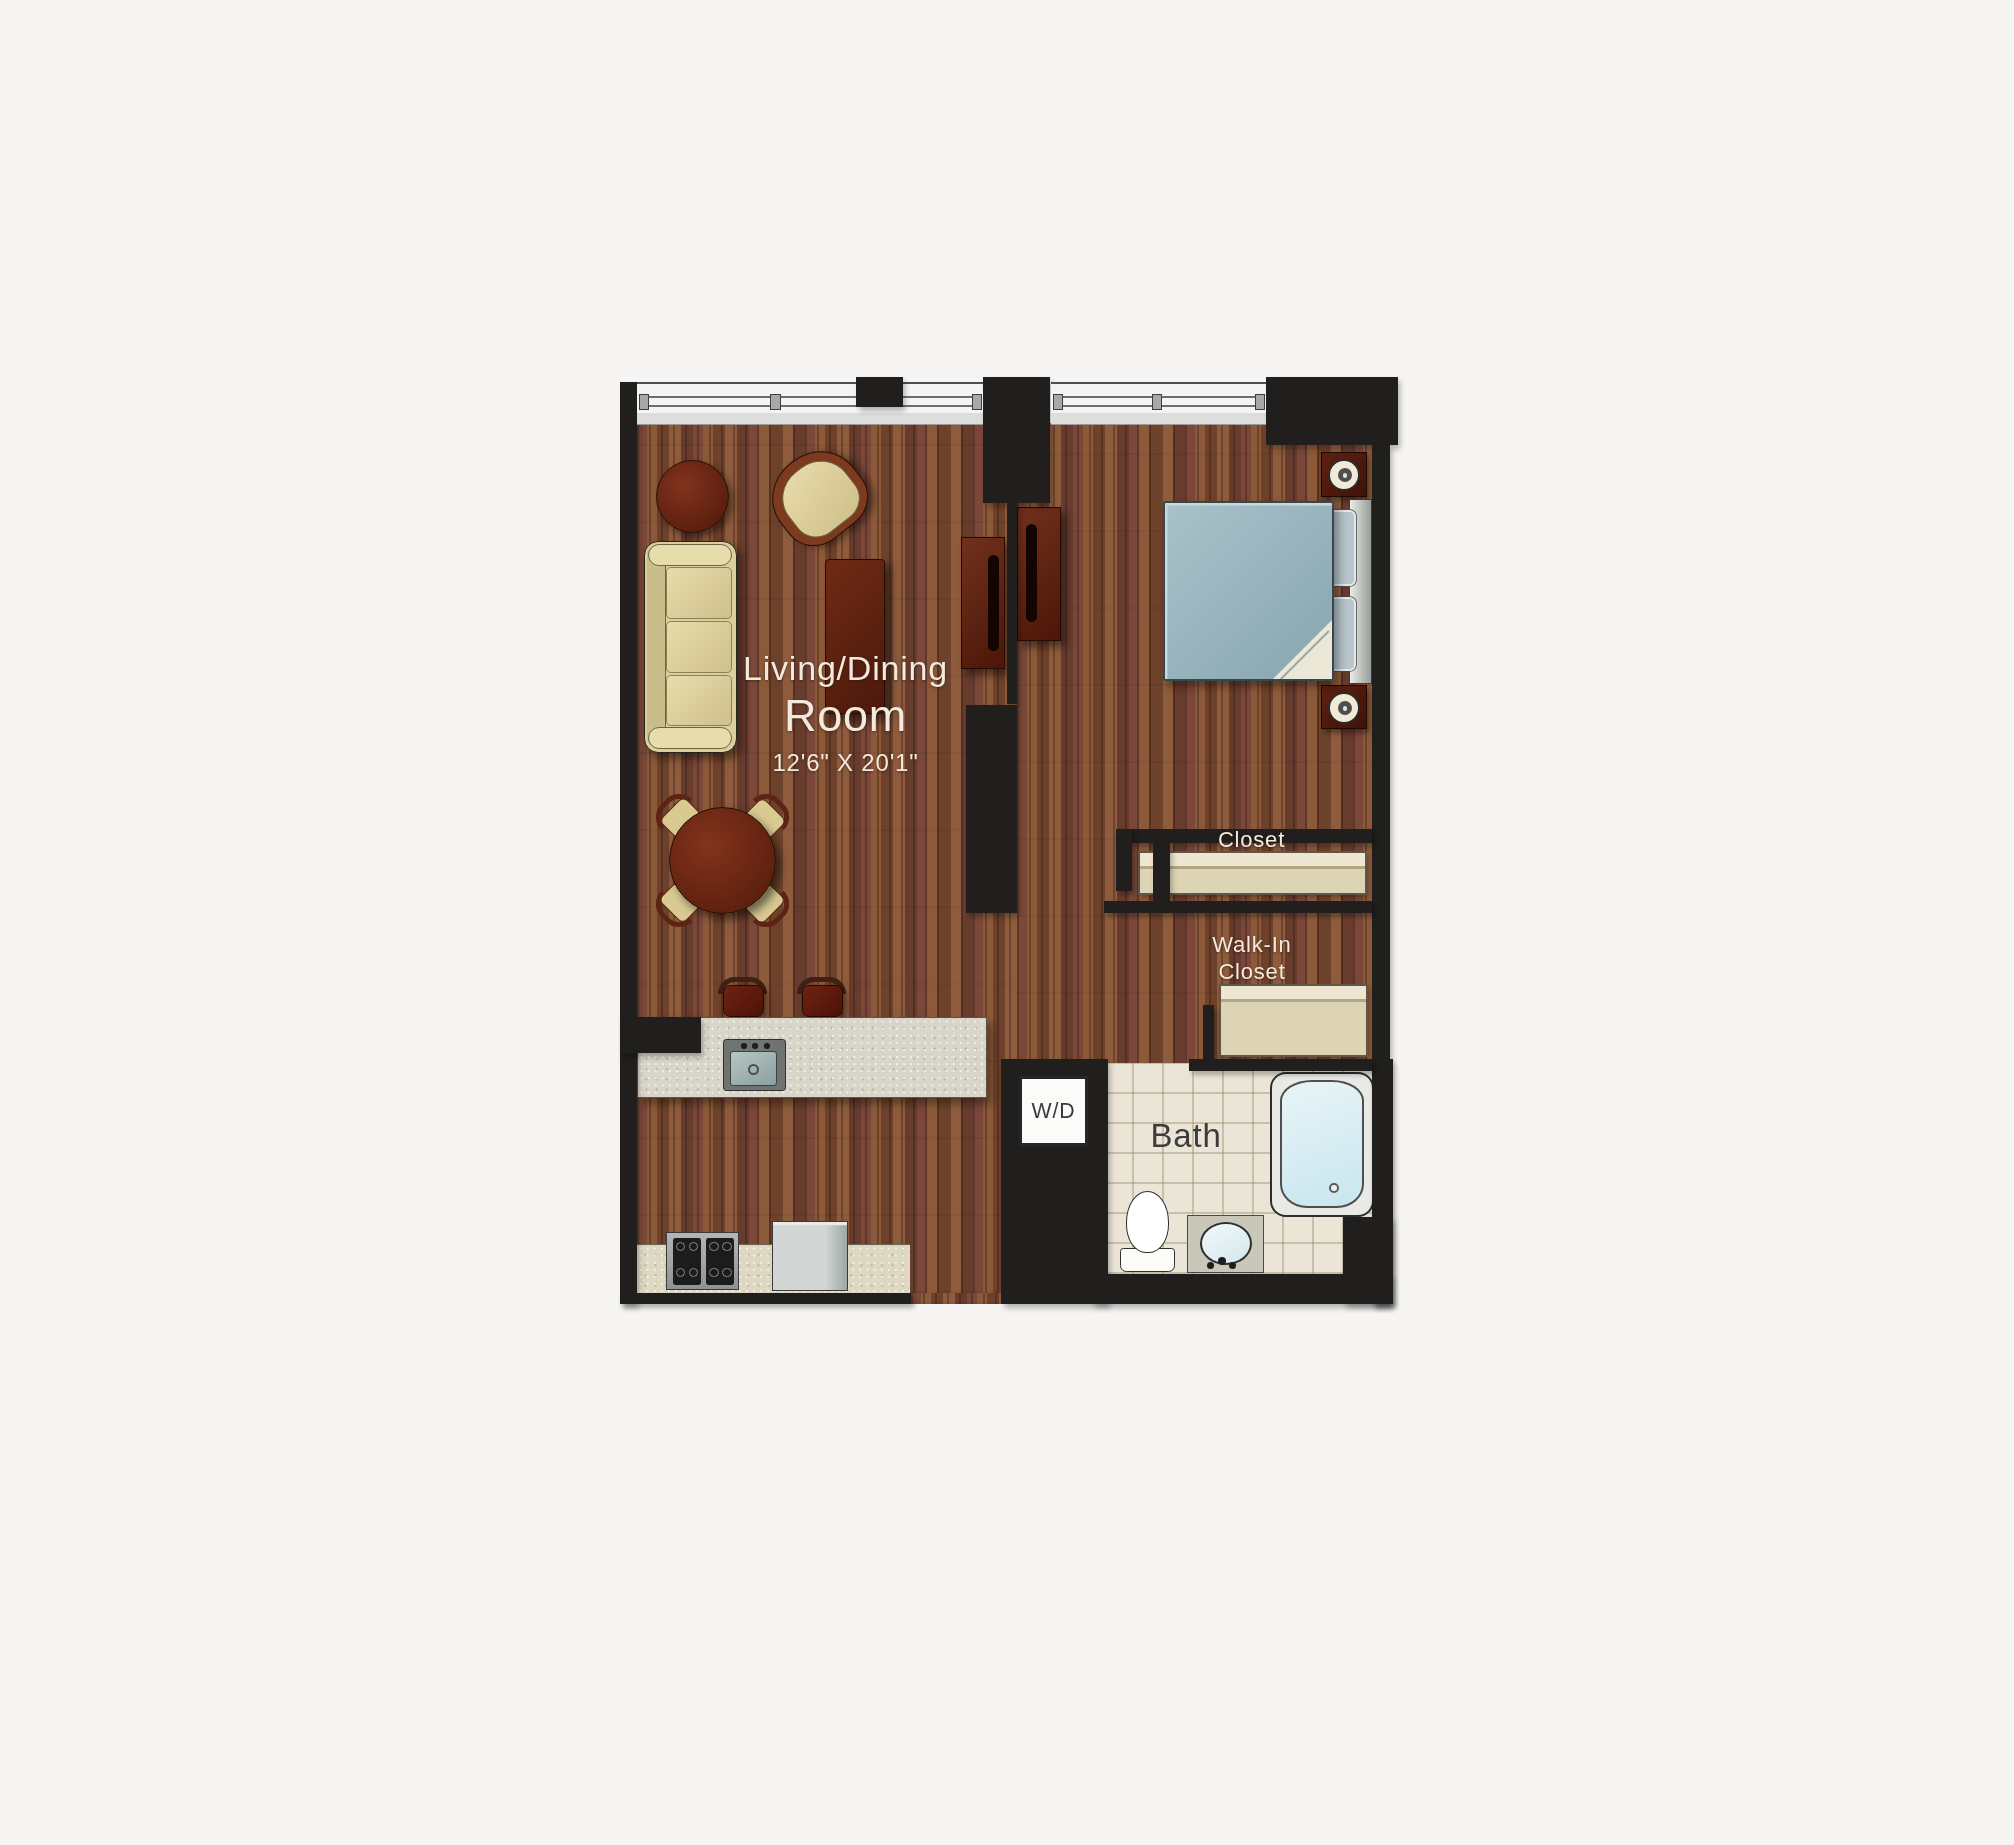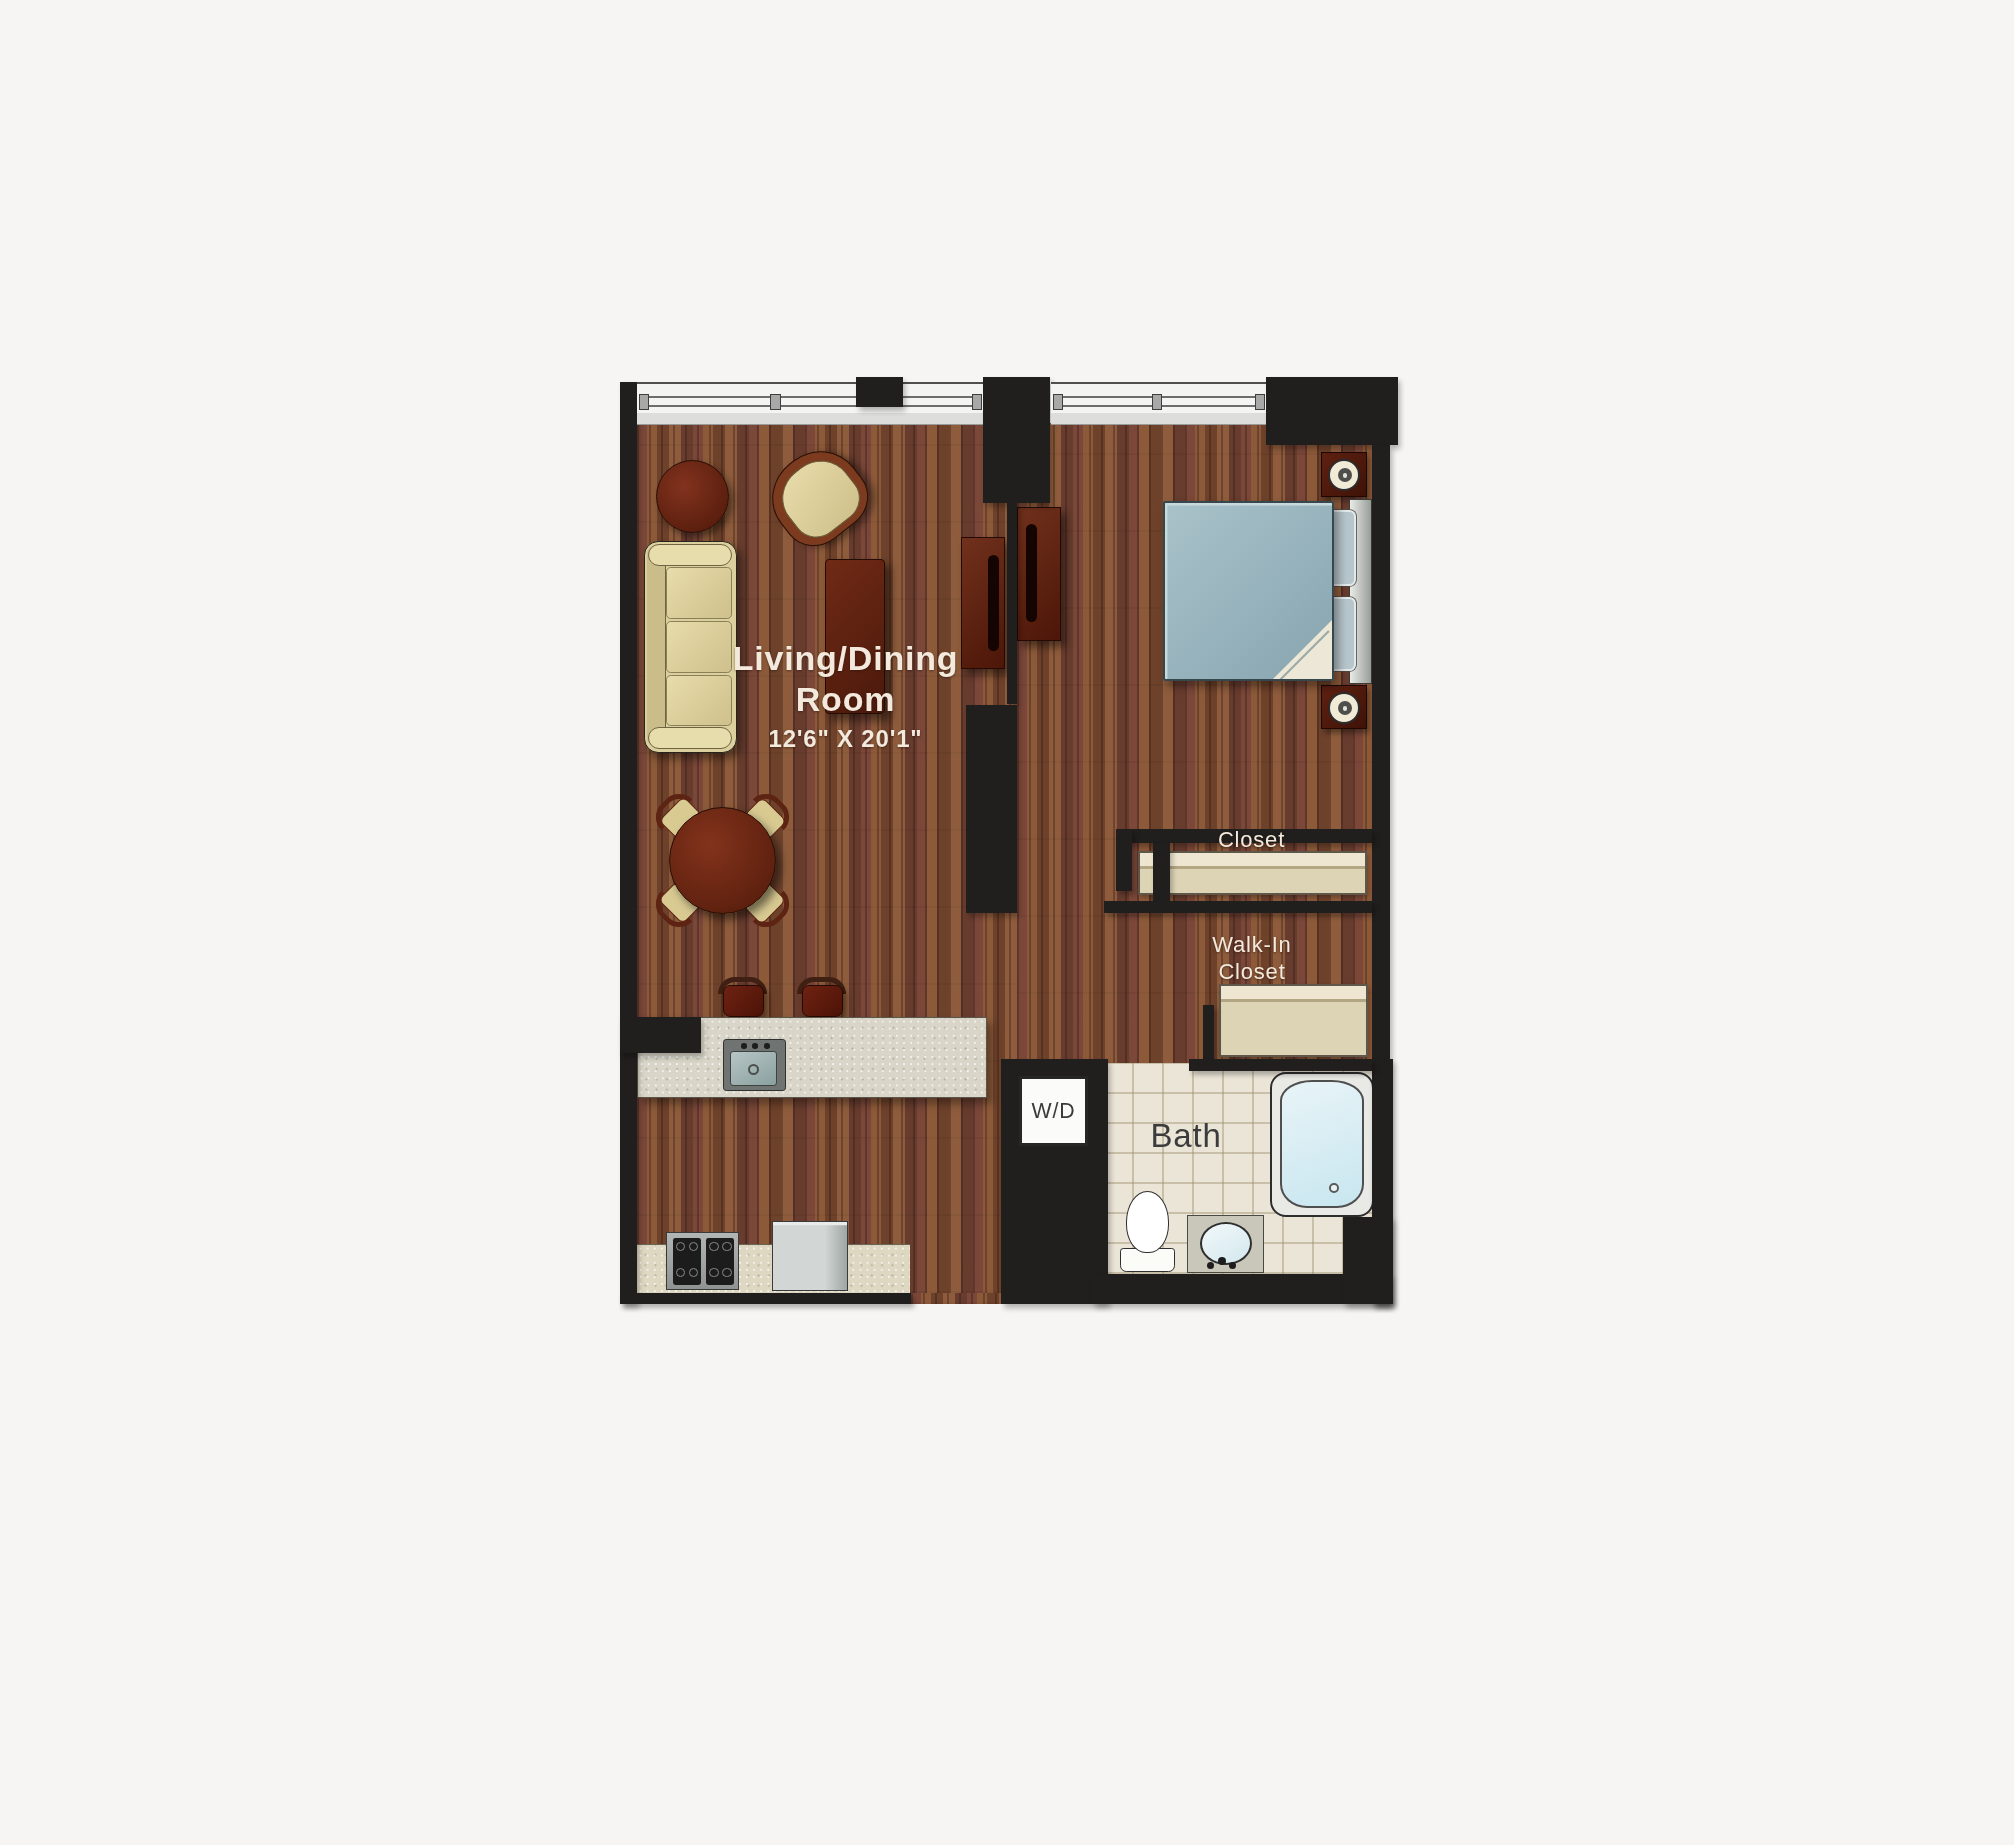--- a/index.html
+++ b/index.html
@@ -197,23 +197,23 @@
   <div class="wall" style="left:583px;top:628px;width:11px;height:54px;"></div>
   <div class="wall" style="left:569px;top:682px;width:183px;height:12px;"></div>
   <div class="wall" style="left:381px;top:682px;width:107px;height:245px;"></div>
   <div class="wall" style="left:472px;top:897px;width:300px;height:30px;"></div>
   <div class="wall" style="left:723px;top:840px;width:50px;height:87px;"></div>
 
   <div style="left:399px;top:699px;width:69px;height:70px;background:#fbfbf9;border:3.2px solid #262626;display:flex;align-items:center;justify-content:center;">
     <span class="darklabel" style="position:static;font-size:21.3px;color:#3a3a3a;">W/D</span>
   </div>
 
-  <div class="label" style="left:103px;top:261px;width:245px;font-weight:bold;">
+  <div class="label" style="left:103px;top:271px;width:245px;">
     <div style="position:static;font-size:34px;">Living/Dining</div>
-    <div style="position:static;font-size:34px;">Room</div>
+    <div style="position:static;font-size:45px;">Room</div>
     <div style="position:static;font-size:24px;margin-top:3.2px;">12'6" X 20'1"</div>
   </div>
   <div class="label" style="left:521px;top:450px;width:221px;font-size:22px;">Closet</div>
   <div class="label" style="left:545px;top:555px;width:174px;">
     <div style="position:static;font-size:22px;">Walk-In</div>
     <div style="position:static;font-size:22px;">Closet</div>
   </div>
   <div class="darklabel" style="left:503px;top:740px;width:126px;font-size:33px;">Bath</div>
 
 </div>

